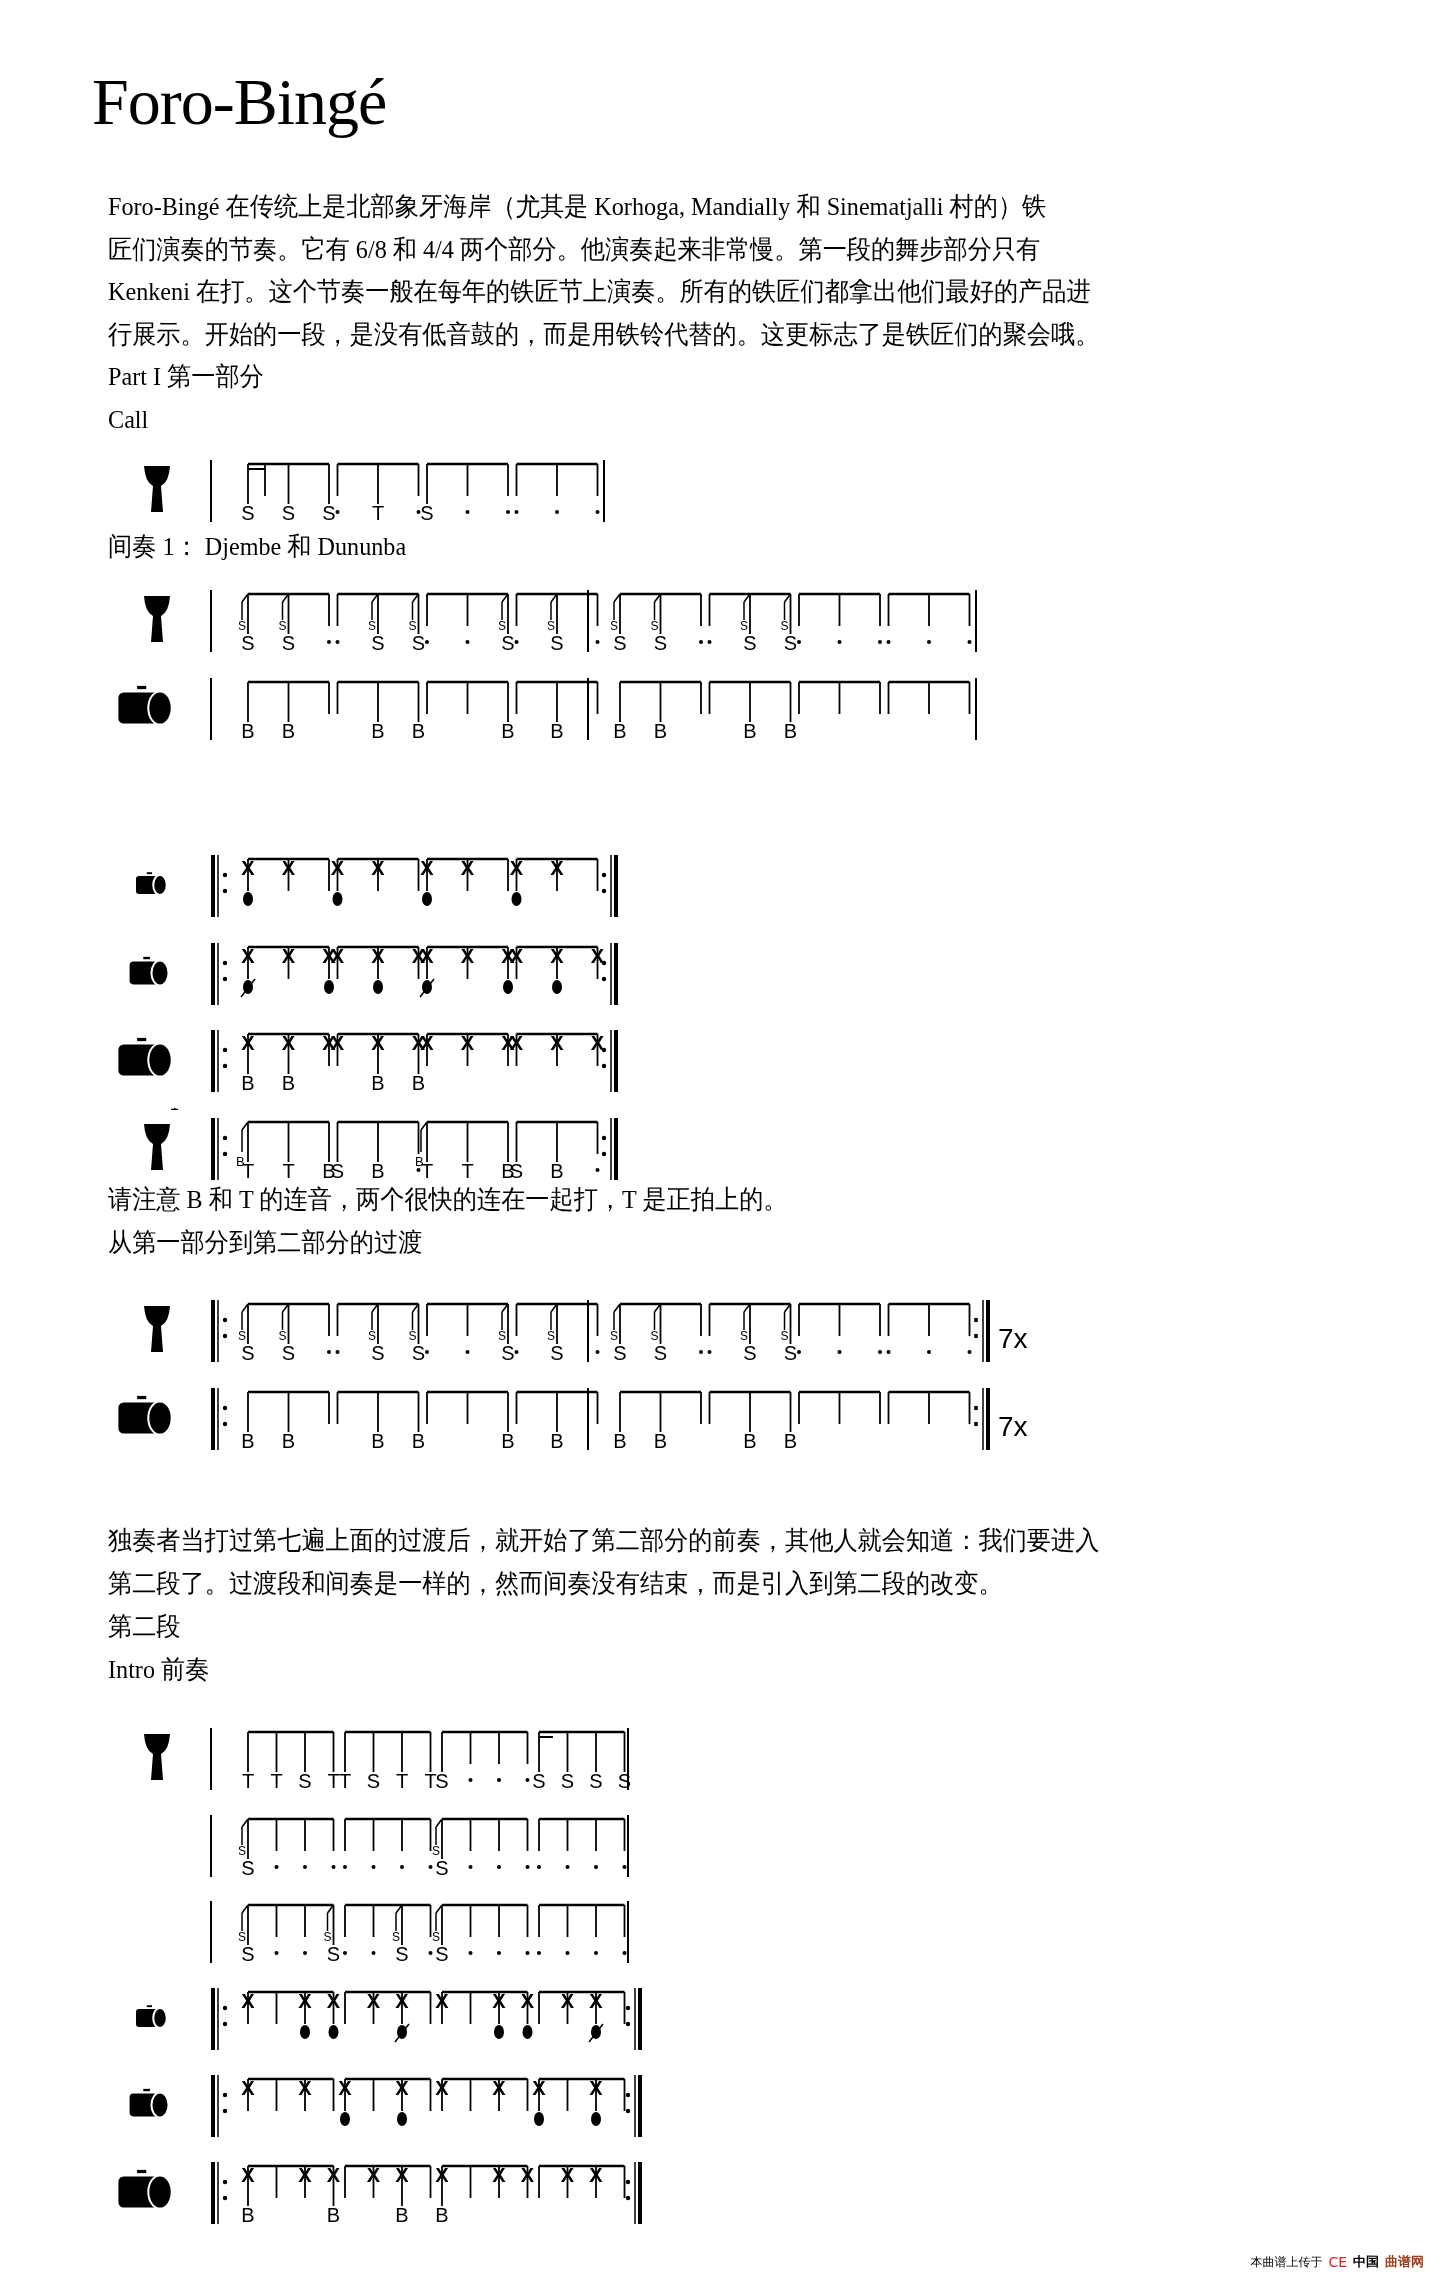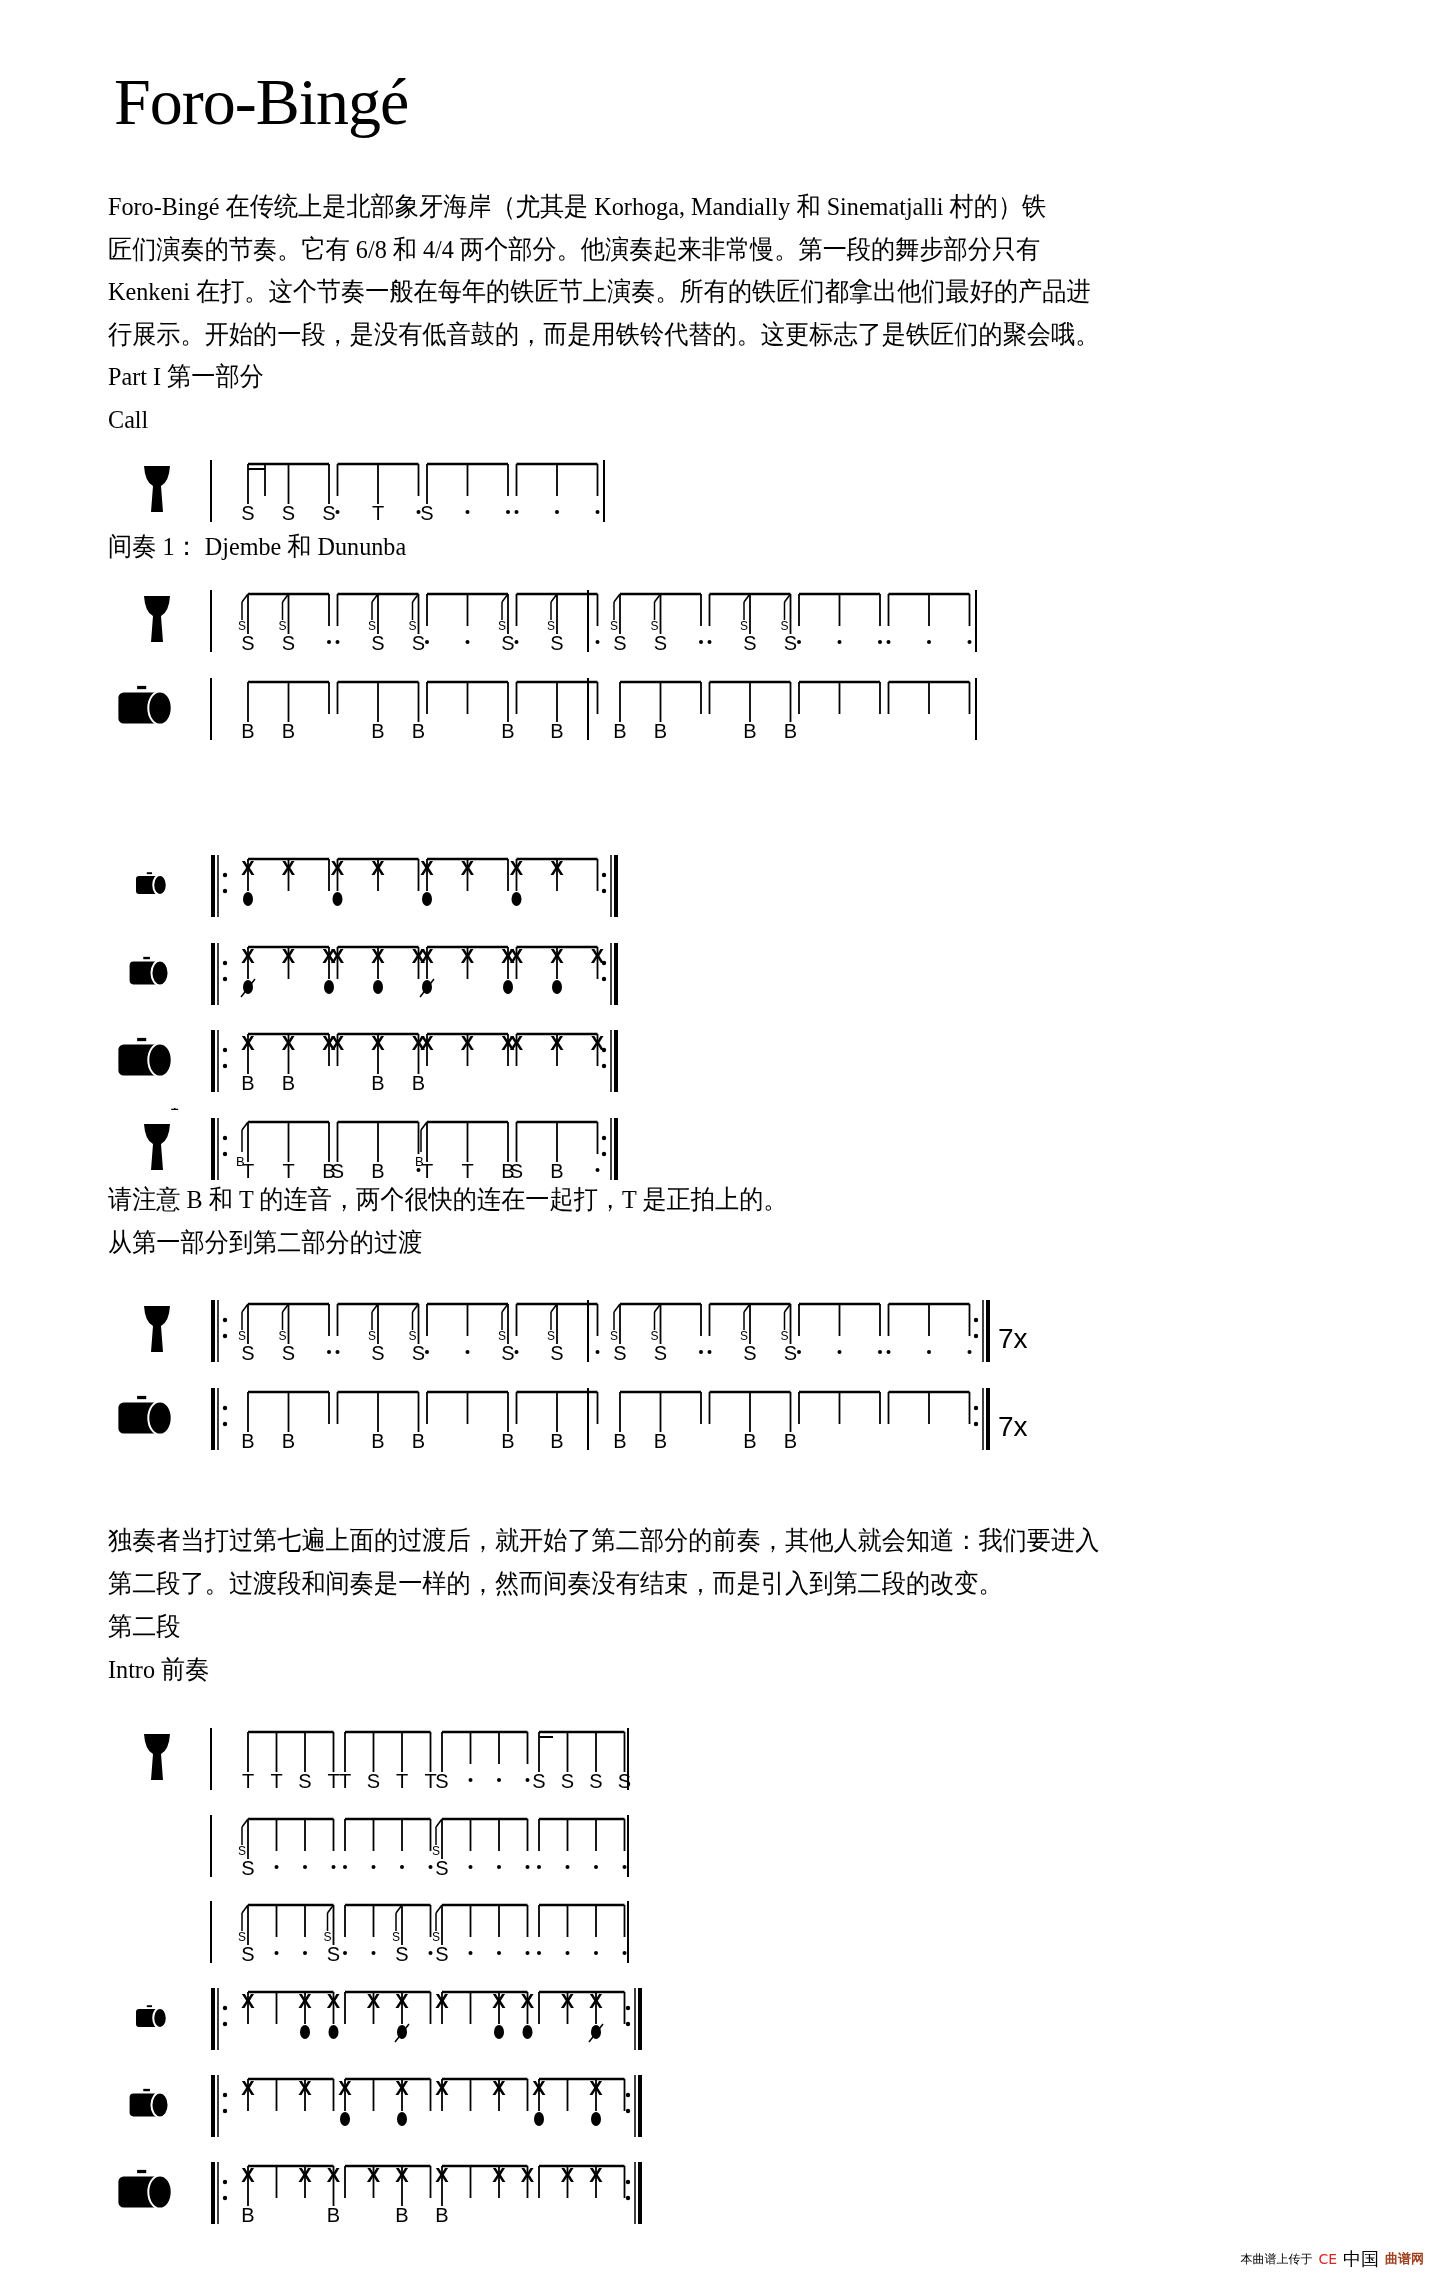--- a/index.html
+++ b/index.html
@@ -1,26 +1,26 @@
 <!DOCTYPE html>
 <html><head>
 <meta charset="utf-8">
 <style>
   html, body { margin:0; padding:0; background:#ffffff; }
   body { width:1444px; height:2279px; position:relative; overflow:hidden;
          font-family:"Liberation Serif","DejaVu Serif",serif; color:#000; }
-  .title { position:absolute; left:114px; top:62px; font-size:66px; line-height:80px;
+  .title { position:absolute; left:92px; top:62px; font-size:66px; line-height:80px;
            font-family:"Liberation Serif",serif; letter-spacing:-1px; }
   .text-line { position:absolute; left:108px; font-size:26px; line-height:34px; white-space:nowrap;
                font-family:"Liberation Serif","DejaVu Serif",serif; transform:scaleX(0.93); transform-origin:left center; }
   .row { position:absolute; left:0; width:1444px; height:90px; }
   .notation { position:absolute; left:0; top:0; width:1444px; height:90px; }
   .footer { position:absolute; right:20px; bottom:8px; font-size:12px; font-family:"DejaVu Sans",sans-serif; color:#000; display:flex; align-items:center; gap:6px; }
   .footer .logo-c { color:#d22; font-weight:normal; font-size:14px; }
-  .footer .logo-a { font-weight:normal; font-size:18px; }
+  .footer .logo-a { font-weight:bold; font-size:13px; }
   .footer .logo-b { font-weight:bold; font-size:13px; color:#a0401f; }
 </style>
 </head>
 <body>
 
 <div class="title">Foro-Bingé</div>
 
 <div class="text-line" style="top:190px">Foro-Bingé 在传统上是北部象牙海岸（尤其是  Korhoga, Mandially  和  Sinematjalli  村的）铁</div>
 <div class="text-line" style="top:233px">匠们演奏的节奏。它有  6/8  和  4/4  两个部分。他演奏起来非常慢。第一段的舞步部分只有</div>
 <div class="text-line" style="top:275px">Kenkeni 在打。这个节奏一般在每年的铁匠节上演奏。所有的铁匠们都拿出他们最好的产品进</div>

